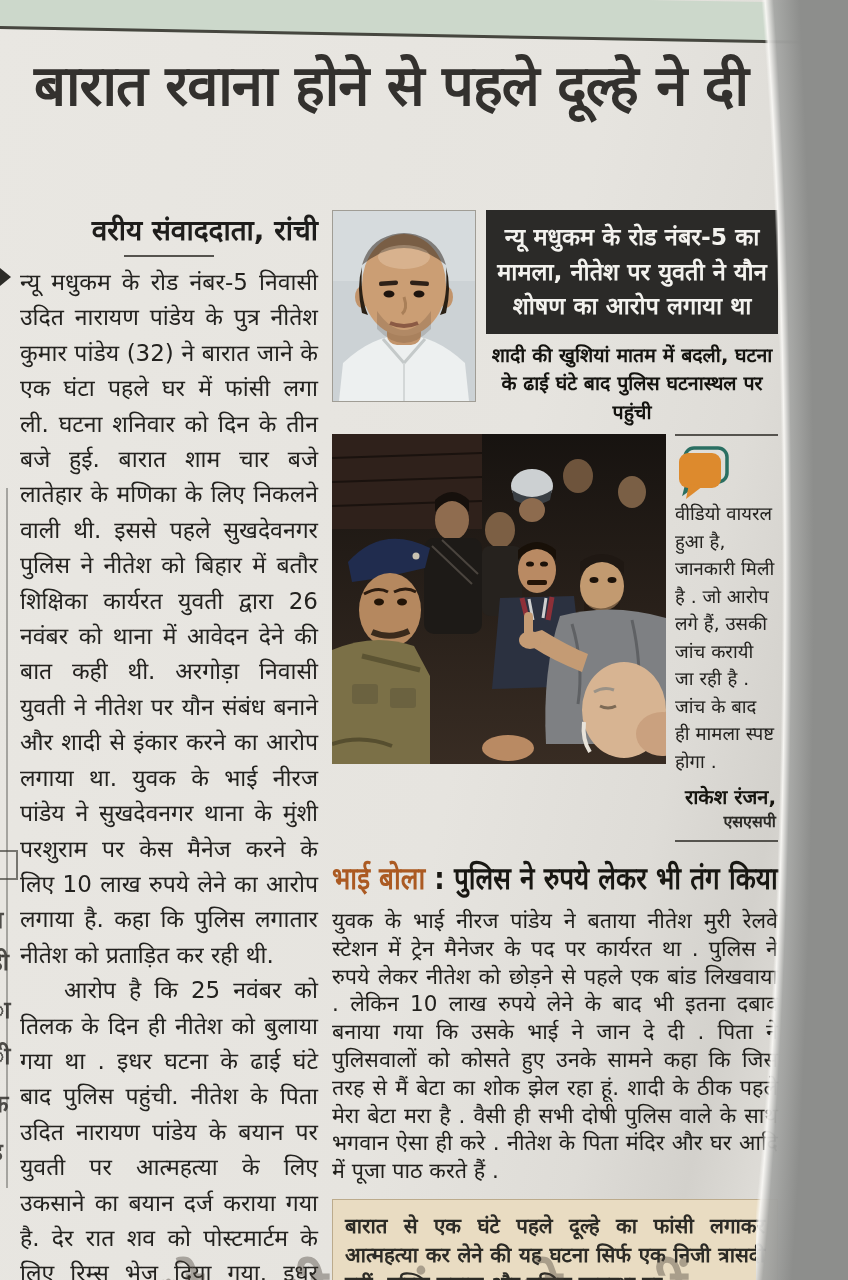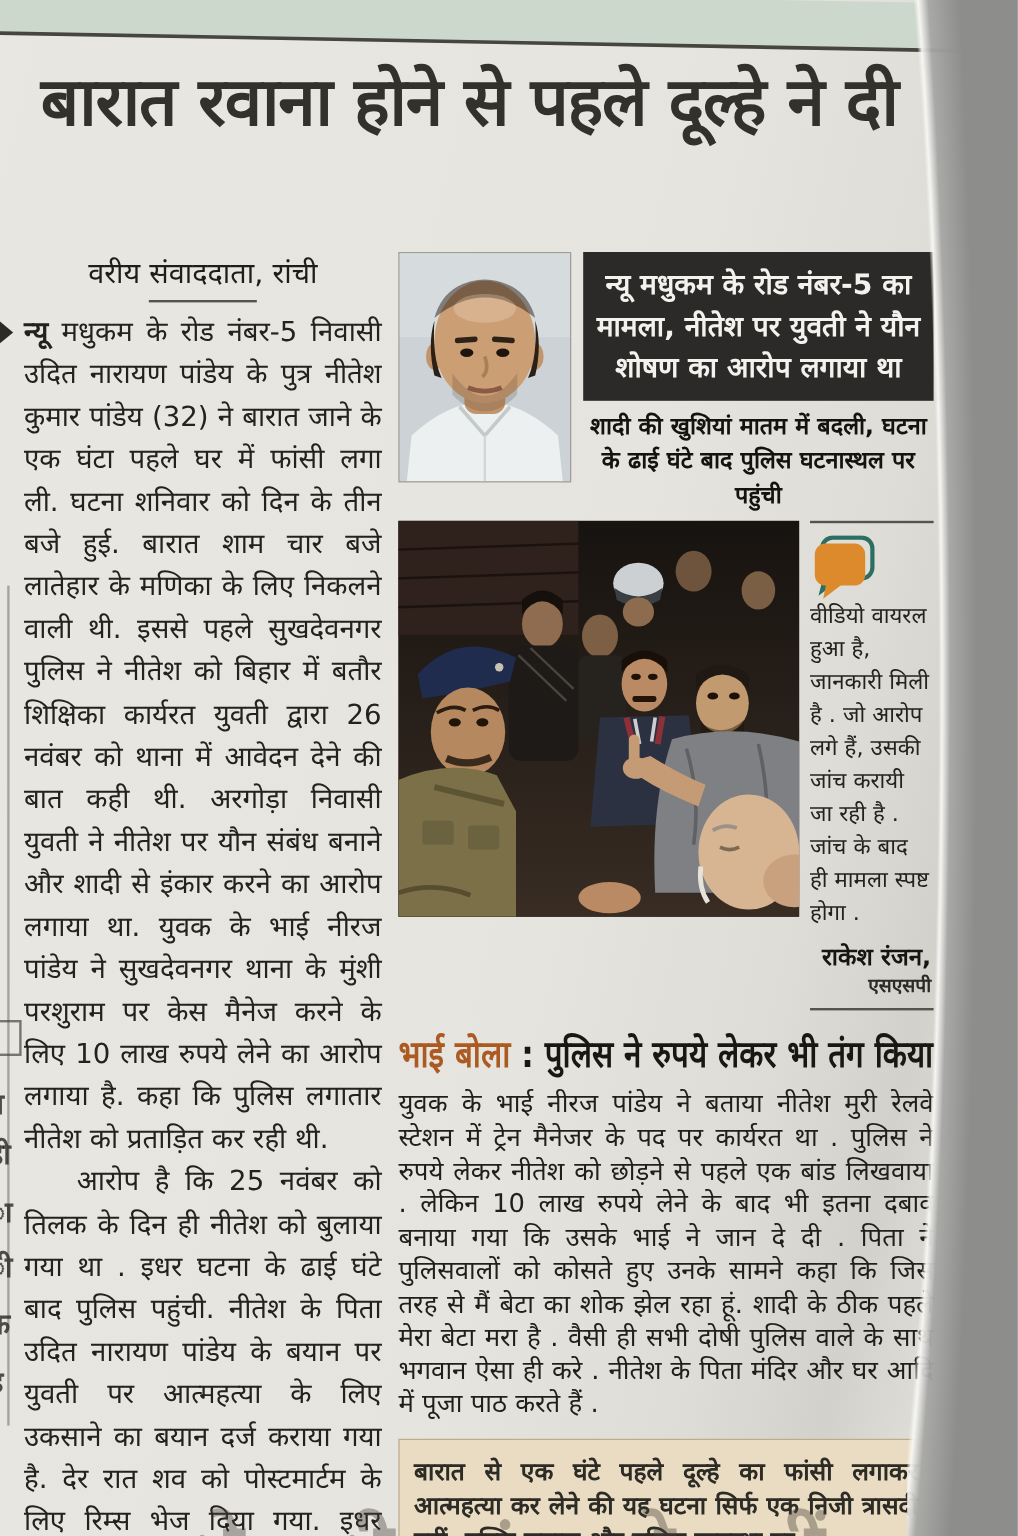--- a/index.html
+++ b/index.html
@@ -24,25 +24,25 @@
   [data-fit]{display:inline-block;white-space:nowrap;transform-origin:left center;}
   .headline{
     position:absolute;left:34px;top:46px;width:764px;margin:0;
     color:#33312e;font-weight:bold;letter-spacing:-1px;
   }
   .hl-row{height:80px;line-height:80px;font-size:56px;}
   .columns{
     position:absolute;left:20px;top:210px;width:758px;display:flex;gap:14px;
   }
   .leftcol{width:298px;flex:none;}
-  .byline{font-weight:normal;font-size:24px;text-align:center;color:#1e1d1b;}
+  .byline{font-weight:bold;font-size:28px;text-align:right;color:#1e1d1b;}
   .byline-rule{width:90px;height:2px;background:#55534e;margin:7px auto 4px;}
   .para{font-size:23px;line-height:35.4px;text-align:justify;color:#23221f;margin:8px 0 0;}
   .para.indent{text-indent:44px;margin-top:0;}
-  .lead{font-weight:bold;}
+  .lead{font-weight:normal;}
   .rightcol{flex:1;min-width:0;}
   .row1{display:flex;gap:10px;}
   .portrait{width:142px;height:190px;flex:none;border:1px solid #a09d95;background:#ccd2d5;}
   .portrait svg,.crowd svg{display:block;width:100%;height:100%;}
   .headstack{flex:1;min-width:0;}
   .blackbox{
     background:#2b2a28;color:#f3f2ee;font-weight:bold;
     font-size:23.5px;line-height:34.5px;text-align:center;padding:10px 6px;
   }
   .subtitle{font-weight:bold;font-size:19.5px;line-height:28.5px;text-align:center;color:#14130f;padding:8px 2px 0;}

